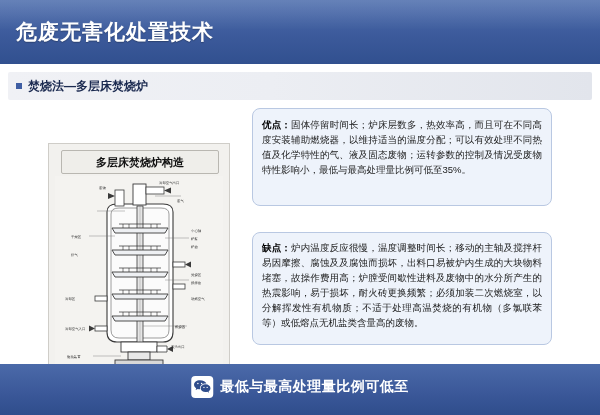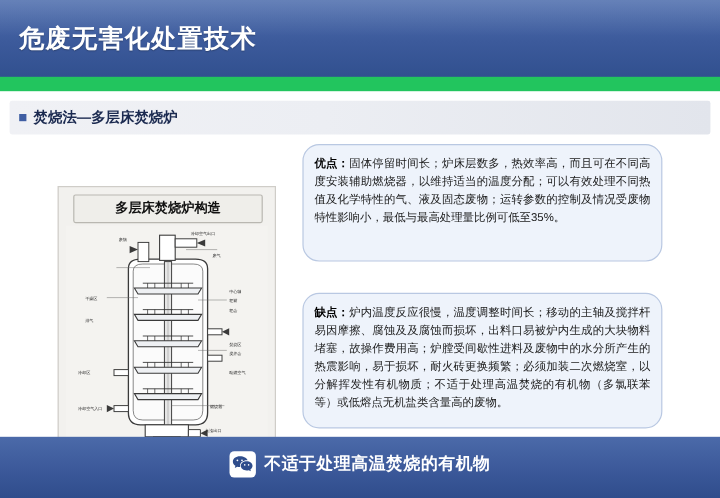--- a/index.html
+++ b/index.html
@@ -31,21 +31,21 @@
     top: 18px;
     font-size: 21px;
     font-weight: bold;
     color: #ffffff;
     letter-spacing: 1px;
     text-shadow: 0 1px 1px rgba(0,0,0,0.25);
   }
   
   .body-area {
     position: absolute;
-    left: 0; top: 76px;
+    left: 0; top: 64px;
     width: 600px;
     height: 300px;
     background: #ffffff;
   }
   
   .subhead {
     position: absolute;
     left: 8px;
     top: 8px;
     width: 584px;
@@ -108,21 +108,21 @@
   .fig-label {
     font-size: 3.4px;
     fill: #2a2a2a;
     font-family: "Liberation Sans", sans-serif;
   }
   
   .callout {
     position: absolute;
     background: #eef3fb;
     border: 1px solid #b9c8e2;
-    border-radius: 14px;
+    border-radius: 8px;
     box-sizing: border-box;
     padding: 8px 9px 8px 9px;
   }
   .callout .txt {
     font-size: 9.5px;
     line-height: 15px;
     color: #1a1a1a;
     text-align: justify;
     display: block;
   }
@@ -324,17 +324,17 @@
       <span class="wechat-icon">
         <svg width="18" height="16" viewBox="0 0 18 16" xmlns="http://www.w3.org/2000/svg">
           <path d="M6.6 1.2C3.3 1.2 0.8 3.2 0.8 5.7c0 1.4 0.8 2.6 2.1 3.5L2.4 11l2.1-1.1c0.6 0.2 1.3 0.3 2 0.3h0.4C6.8 9.7 6.8 9.3 6.8 9c0-2.5 2.5-4.5 5.7-4.5 0.2 0 0.4 0 0.6 0C12.6 2.7 9.9 1.2 6.6 1.2z" fill="#2f4d8c"></path>
           <circle cx="4.6" cy="4.6" r="0.75" fill="#ffffff"></circle>
           <circle cx="8.4" cy="4.6" r="0.75" fill="#ffffff"></circle>
           <path d="M17.2 9.2c0-2.2-2.2-3.9-4.9-3.9S7.4 7 7.4 9.2s2.2 3.9 4.9 3.9c0.6 0 1.2-0.1 1.7-0.3l1.8 0.9-0.4-1.5C16.5 11.5 17.2 10.4 17.2 9.2z" fill="#2f4d8c"></path>
           <circle cx="10.7" cy="8.4" r="0.65" fill="#ffffff"></circle>
           <circle cx="13.9" cy="8.4" r="0.65" fill="#ffffff"></circle>
         </svg>
       </span>
-      <span class="footer-text">不适于处理高温焚烧的有机物</span>
+      <span class="footer-text">最低与最高处理量比例可低至</span>
     </div>
   </div>
 
 </div>
 
 </body></html>

